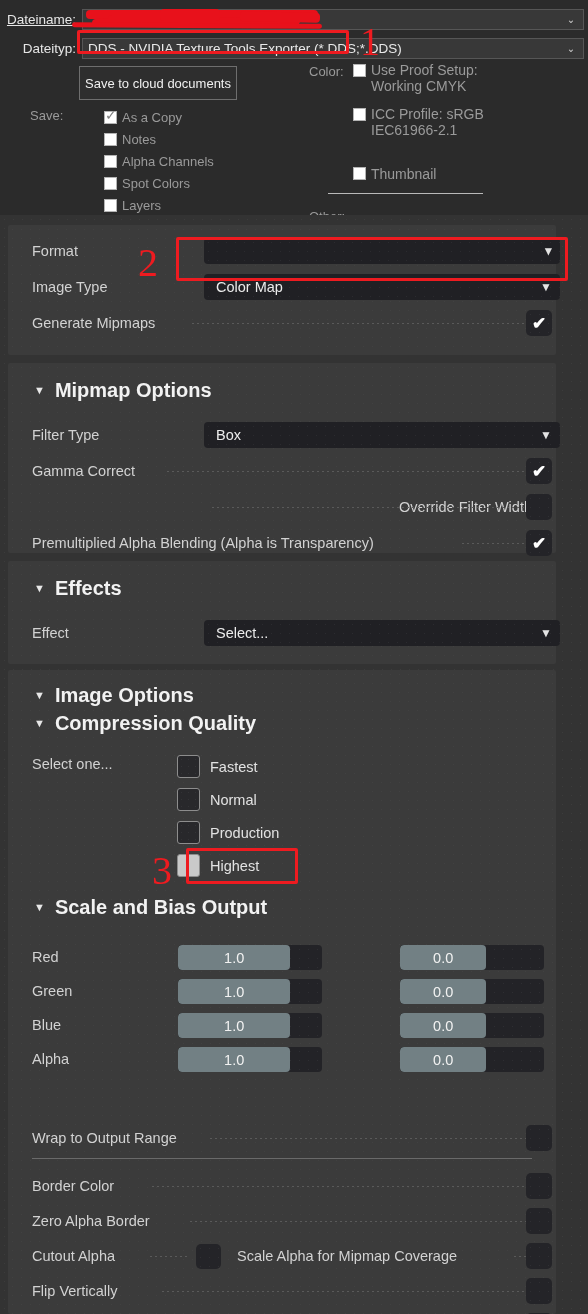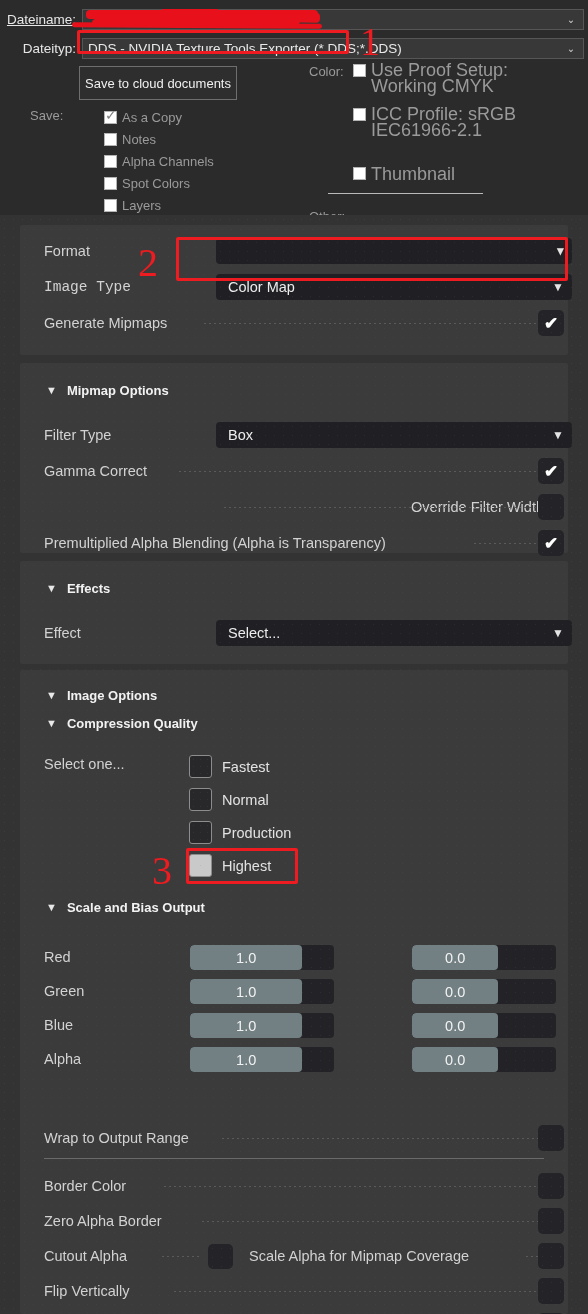--- a/index.html
+++ b/index.html
@@ -45,41 +45,41 @@
   }
   .wincb.on::after {
     content: "✓"; position: absolute; left: 0px; top: -5px;
     font-size: 14px; color: #808080; line-height: 16px;
   }
   .cbrow .lab { color: #9a9a9a; font-size: 13px; white-space: nowrap; }
 
   .colorgrp { position: absolute; left: 309px; top: 62px; font-size: 13px; color: #9a9a9a; }
   .colorgrp .tag { position: absolute; left: 0; color: #9a9a9a; }
   .cgline { display: flex; align-items: flex-start; margin-left: 44px; }
-  .cgline .lab2 { color: #9a9a9a; font-size: 18px; line-height: 16px; white-space: nowrap; }
+  .cgline .lab2 { color: #9a9a9a; font-size: 14px; line-height: 16px; white-space: nowrap; }
   .hr-thin { position: absolute; left: 19px; top: 131px; width: 155px; height: 1px; background: #b9b9b9; }
 
   
   .nvpanel {
     position: absolute; left: 0; top: 215px; width: 588px; height: 1099px;
     background: #333333;
     background-image: radial-gradient(circle, rgba(255,255,255,0.045) 0.7px, transparent 0.8px);
     background-size: 9px 9px;
   }
   .card {
-    position: absolute; left: 20px; width: 548px;
+    position: absolute; left: 8px; width: 548px;
     background: #3b3b3b;
     background-image: radial-gradient(circle, rgba(255,255,255,0.032) 0.7px, transparent 0.8px);
     background-size: 9px 9px;
     border-radius: 2px;
   }
 
   .sect-hdr { display: flex; align-items: center; height: 26px; }
   .tri { color: #e8e8e8; font-size: 11px; margin-right: 10px; margin-left: 2px; }
-  .sect-title { color: #f2f2f2; font-size: 13px; font-weight: bold; }
+  .sect-title { color: #f2f2f2; font-size: 20px; font-weight: bold; }
 
   .prow { position: relative; display: flex; align-items: center; height: 34px; }
   .plabel { color: #d2d2d2; font-size: 14.5px; white-space: nowrap; }
 
   .dropdown {
     position: absolute; height: 26px; background: #202024;
     background-image: radial-gradient(circle, rgba(255,255,255,0.05) 0.7px, transparent 0.8px);
     background-size: 9px 9px;
     border-radius: 4px; display: flex; align-items: center;
     color: #ececec; font-size: 14.5px; padding-left: 12px; overflow: hidden; white-space: nowrap;
@@ -216,21 +216,21 @@
 <div class="nvpanel">
 
   <div class="card" style="top:10px; height:130px;">
     <div class="prow" style="margin:9px 0 0 24px; width:500px;">
       <span class="plabel" style="width:155px;">Format</span>
       <div class="dropdown mono" style="left:172px; width:356px;">
         <span class="dcaret">▼</span>
       </div>
     </div>
     <div class="prow" style="margin:2px 0 0 24px; width:500px;">
-      <span class="plabel" style="width:155px;font-family:Liberation Mono, monospace;">Image Type</span>
+      <span class="plabel" style="width:155px;">Image Type</span>
       <div class="dropdown" style="left:172px; width:356px;">
         <span>Color Map</span>
         <span class="dcaret">▼</span>
       </div>
     </div>
     <div class="prow" style="margin:2px 0 0 24px; width:500px;">
       <span class="plabel">Generate Mipmaps</span>
       <div class="dots" style="left:160px; width:340px;"></div>
       <div class="tgl" style="right:-20px;">✔</div>
     </div>

